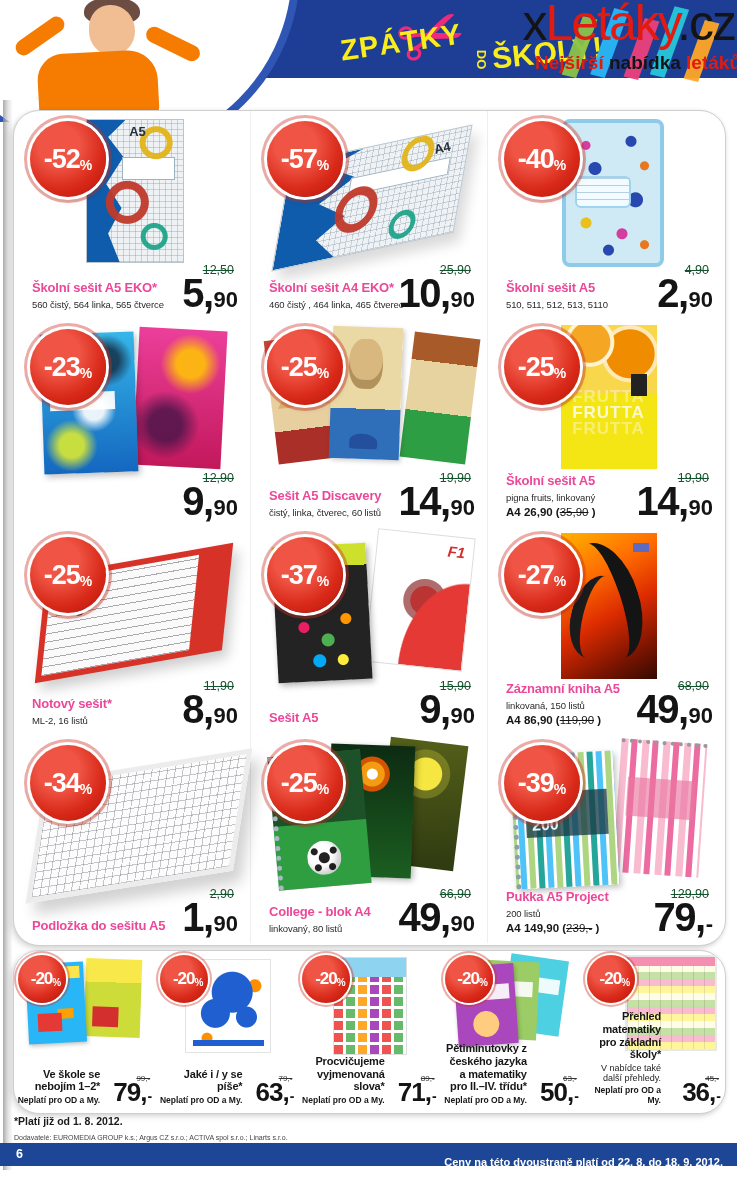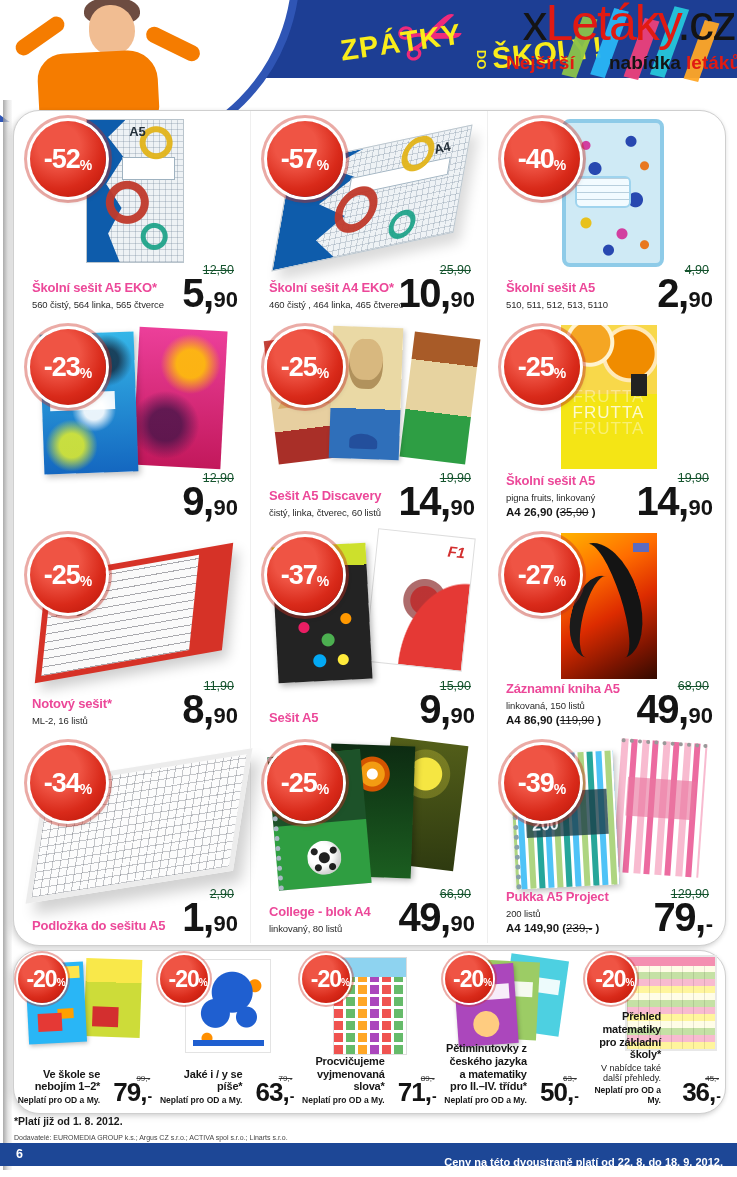--- a/index.html
+++ b/index.html
@@ -19,21 +19,21 @@
   .boy-torso { position:absolute; left:34px; top:52px; width:120px; height:66px; background:#f57c00; border-radius:26px 30px 8px 8px; transform:rotate(-3deg); }
   .scissors { position:absolute; left:398px; top:-10px; font-size:80px; color:#ef2a7b; transform:rotate(-22deg); z-index:2; }
   .t1 { position:absolute; left:340px; top:26px; font-size:29px; font-weight:bold; color:#f9ed1b; transform:rotate(-8deg); letter-spacing:1px; z-index:2; }
   .t2 { position:absolute; left:472px; top:52px; font-size:13px; font-weight:bold; color:#f9ed1b; transform:rotate(90deg); z-index:2; }
   .t3 { position:absolute; left:492px; top:36px; font-size:30px; font-weight:bold; color:#f9ed1b; transform:rotate(-6deg); z-index:1; }
   .logo { position:absolute; right:2px; top:0px; font-family:Liberation Sans, sans-serif;
           font-size:50px; line-height:.92; letter-spacing:-2px; z-index:3; white-space:nowrap; }
   .logo .lx,.logo .ltld { color:#141414; }
   .logo .lname { color:#e11a12; }
   .tagline { position:absolute; right:-4px; top:52px; font-size:19px; font-weight:bold; z-index:4; white-space:nowrap; }
-  .tg-red { color:#e11a12; } .tg-blk { color:#141414;margin-left:29px; }
+  .tg-red { color:#e11a12; } .tg-blk { color:#141414; }
   .pen { position:absolute; width:15px; height:62px; transform:rotate(14deg) skewX(-6deg); z-index:2; opacity:.95; }
   .pen1 { right:150px; top:16px; background:#8bc34a; }
   .pen2 { right:120px; top:8px;  background:#29b6f6; height:70px; }
   .pen3 { right:88px;  top:18px; background:#ec407a; }
   .pen4 { right:60px;  top:6px;  background:#26c6da; height:72px; }
   .pen5 { right:28px;  top:20px; background:#ffa726; }
 
   .edge-shadow { position:absolute; left:3px; top:100px; width:9px; height:1070px;
                  background:linear-gradient(90deg,#8f8f8f,#d9d9d9 55%,#f7f7f7); opacity:.75; }
 
@@ -46,21 +46,21 @@
   .grid > .cell:nth-child(3n+1),.grid > .cell:nth-child(3n+2){ border-right:1px solid #efefef; }
   .cell { position:relative; height:208px; }
 
   .badge { position:absolute; top:10px; left:16px; width:76px; height:76px; border-radius:50%;
            background:radial-gradient(circle at 38% 32%, #ef5444 0 30%, #d92a1a 62%, #b51205 100%);
            color:#fff; display:flex; align-items:center; justify-content:center; font-weight:bold;
            box-shadow:0 0 0 3px #fff, 0 0 0 6px rgba(205,45,32,.40), 2px 3px 6px rgba(0,0,0,.25); z-index:6; }
   .bnum { font-size:27px; letter-spacing:-1px; }
   .bpct { font-size:14px; margin-top:12px; }
   .badge.sm { width:48px; height:48px; top:4px; left:4px; box-shadow:0 0 0 2px #fff, 0 0 0 4px rgba(205,45,32,.40); }
-  .badge.sm .bnum { font-size:23px;margin-left:8px; } .badge.sm .bpct { font-size:10px; margin-top:7px; }
+  .badge.sm .bnum { font-size:17px;margin-left:8px; } .badge.sm .bpct { font-size:10px; margin-top:7px; }
 
   .pimg { position:absolute; left:10px; right:6px; top:6px; height:150px; z-index:1; }
   .art { position:absolute; }
   .info { position:absolute; left:18px; bottom:9px; width:60%; z-index:2; }
   .pname { font-size:13px; font-weight:bold; color:#ec4899; line-height:1.15; letter-spacing:-.2px; }
   .pdesc { font-size:9.5px; color:#2b2b2b; margin-top:3px; letter-spacing:-.1px; }
   .palt  { font-size:11.5px; font-weight:bold; color:#161616; margin-top:3px; }
   .palt .strike { text-decoration:line-through; font-weight:normal; }
   .prices { position:absolute; right:12px; bottom:8px; text-align:right; z-index:3; }
   .old { font-size:12.5px; color:#14532d; text-decoration:line-through; margin-bottom:-1px; margin-right:4px; }
@@ -122,21 +122,21 @@
   .i5b::after { content:""; position:absolute; left:20px; bottom:10px; width:28px; height:15px;
                 background:#234f9c; border-radius:45% 60% 15% 15%; }
   .i5c { left:calc(50% + 36px); top:10px; width:66px; height:126px; transform:rotate(7deg);
          background:linear-gradient(180deg,#a85b28 0 22%, #e7d3a0 22% 62%, #2e9e44 62%); }
 
   .i6c { left:calc(50% - 48px); top:0; width:96px; height:144px; background:
          radial-gradient(circle at 30% 12%, #f5a623 0 20px, #fff3d0 21px 24px, transparent 25px),
          radial-gradient(circle at 72% 20%, #f08c00 0 24px, #ffe9b8 25px 28px, transparent 29px),
          radial-gradient(circle at 8% 32%, #f5a623 0 13px, transparent 14px),
          linear-gradient(180deg,#f8d84a 0 48%, #f4e515 48%); }
-  .i6t { position:absolute; left:0; right:0; top:54%; text-align:center; font-weight:normal; font-size:17px;
+  .i6t { position:absolute; left:0; right:0; top:54%; text-align:center; font-weight:bold; font-size:17px;
          letter-spacing:1px; color:rgba(255,255,255,.78);
          text-shadow:0 -16px rgba(255,255,255,.4), 0 16px rgba(255,255,255,.4); }
   .i6k { position:absolute; right:10px; top:34%; width:16px; height:22px; background:#222; }
 
   .i7r { left:calc(50% - 95px); top:28px; width:190px; height:104px; transform:rotate(-10deg) skewX(-16deg);
          background:#d63227; box-shadow:6px 8px 12px rgba(0,0,0,.2); }
   .i7s { position:absolute; left:6px; top:6px; right:34px; bottom:6px;
          background:repeating-linear-gradient(0deg, rgba(70,70,80,.45) 0 1px, transparent 1px 8px), #fafafa; }
   .i7n { position:absolute; left:30px; top:-4px; font-size:54px; color:#333; }
 

